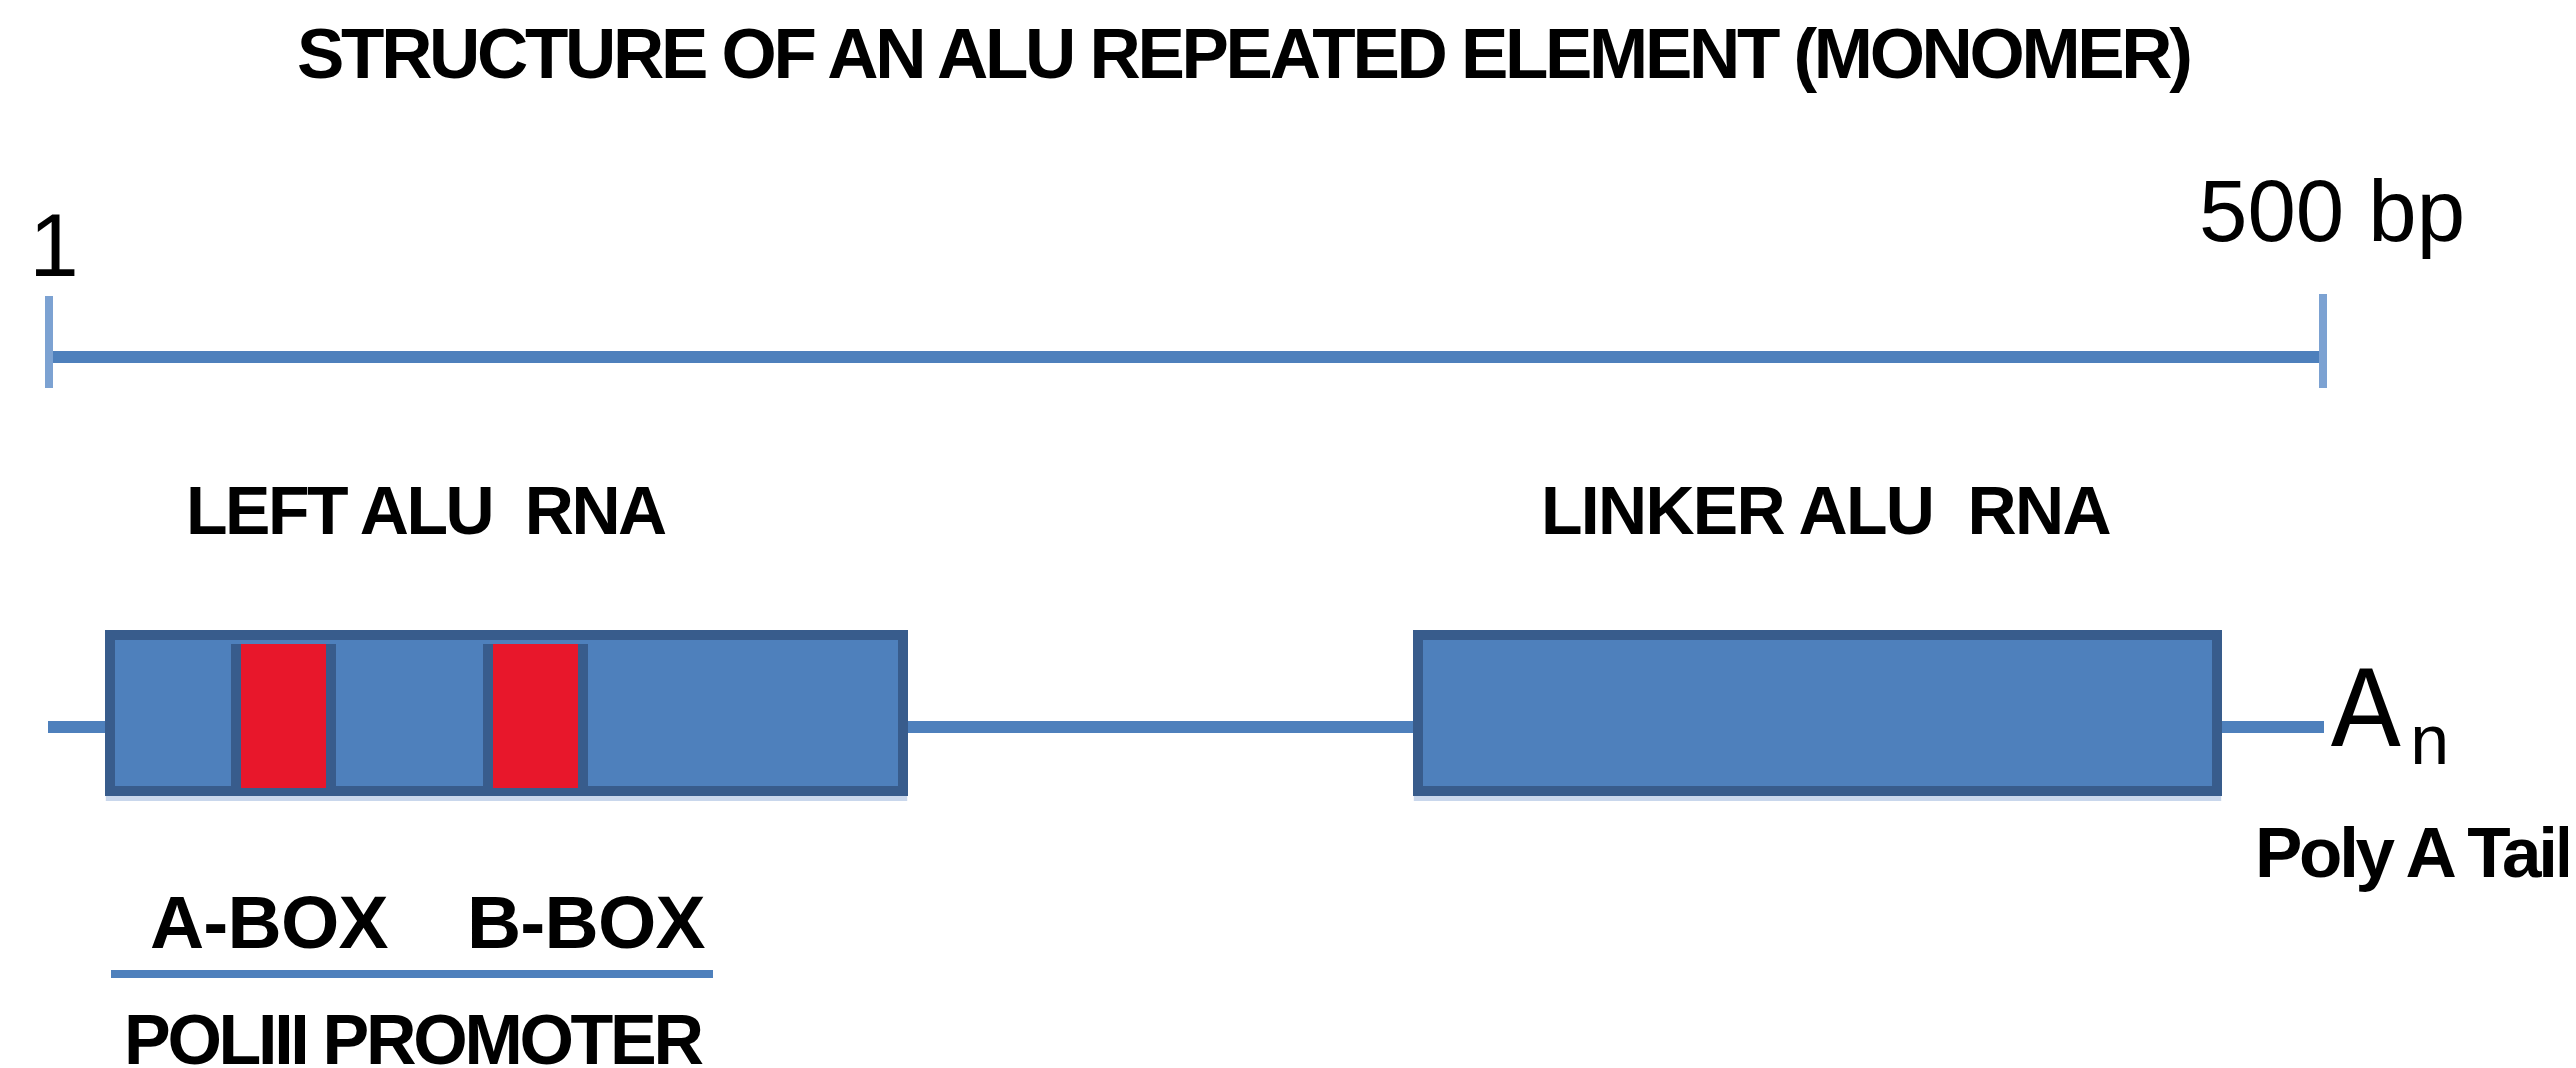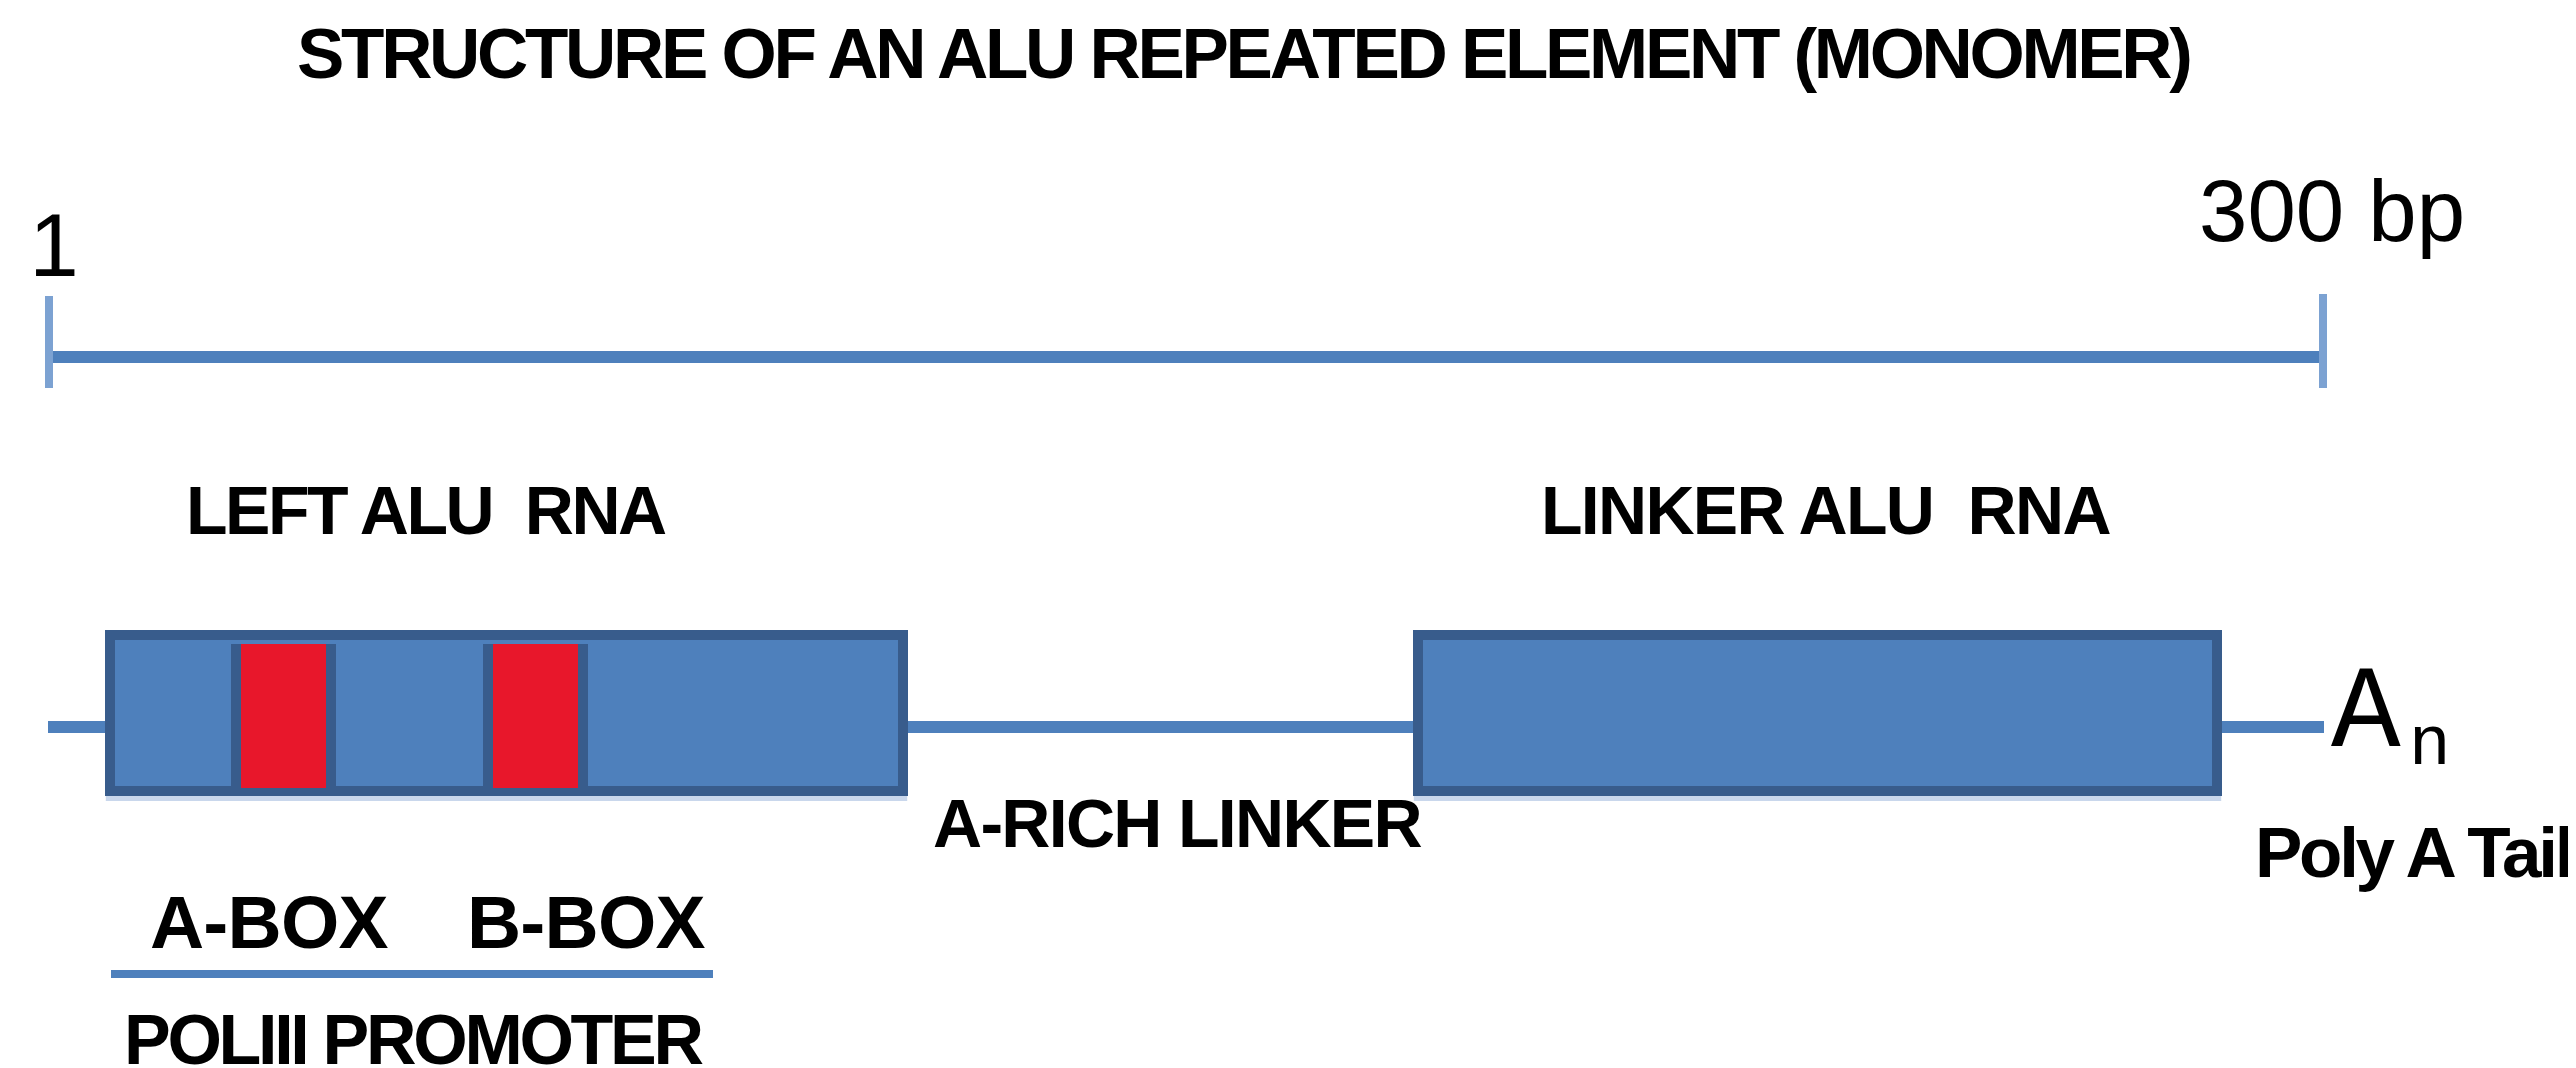--- a/index.html
+++ b/index.html
@@ -92,38 +92,37 @@
   }
 </style>
 </head>
 <body>
 
 <div id="figure">
 
   <div class="abs title">STRUCTURE OF AN ALU REPEATED ELEMENT (MONOMER)</div>
 
   <div class="abs num-start">1</div>
-  <div class="abs num-end">300 bp</div>
+  <div class="abs num-end">500 bp</div>
   <div class="abs scale-line"></div>
   <div class="abs tick tick-left"></div>
   <div class="abs tick tick-right"></div>
 
   <div class="abs alu-label label-left-alu">LEFT ALU  RNA</div>
   <div class="abs alu-label label-right-alu">LINKER ALU  RNA</div>
 
   <div class="abs main-line"></div>
 
   <div class="abs alu-box left-box">
     <div class="red-box red-a"></div>
     <div class="red-box red-b"></div>
   </div>
 
   <div class="abs alu-box right-box"></div>
 
-  <div class="abs label-linker">A-RICH LINKER</div>
 
   <div class="abs polya-symbol"><span>A</span><span class="sub">n</span></div>
   <div class="abs label-polya">Poly A Tail</div>
 
   <div class="abs box-label label-abox">A-BOX</div>
   <div class="abs box-label label-bbox">B-BOX</div>
   <div class="abs promoter-underline"></div>
   <div class="abs label-promoter">POLIII PROMOTER</div>
 
 </div>

